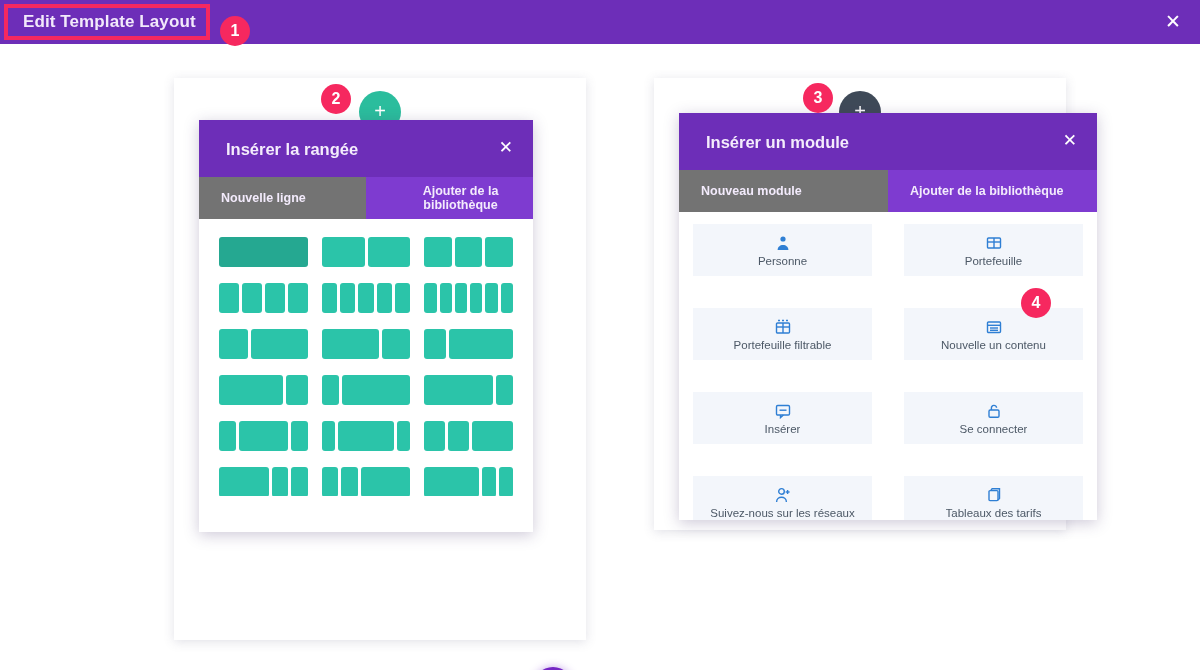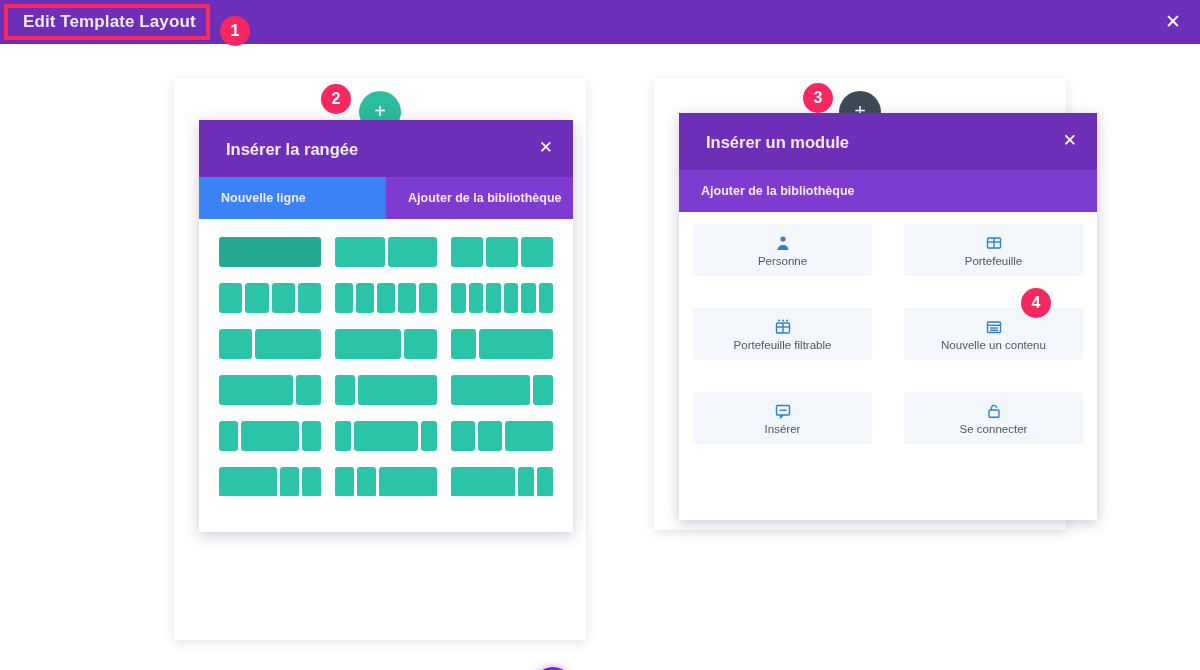--- a/index.html
+++ b/index.html
@@ -91,21 +91,21 @@
   #add-row-circle    { left: 359px; top: 91px; background: #2bbd9d; }
   #add-module-circle { left: 839px; top: 91px; background: #3f4a58; }
 
   
   .modal {
     position: absolute;
     background: #ffffff;
     box-shadow: 0 3px 14px rgba(60,40,100,.25);
     z-index: 20;
   }
-  #modal-row    { left: 199px; top: 120px; width: 374px; height: 412px; }
+  #modal-row    { left: 199px; top: 120px; width: 334px; height: 412px; text-align: center; }
   #modal-module { left: 679px; top: 113px; width: 418px; height: 407px; }
 
   .modal-header {
     position: relative;
     background: #6d2eb8;
     height: 57px;
   }
   .modal-title {
     position: absolute;
     left: 22px;
@@ -134,21 +134,21 @@
     flex: 1 1 50%;
     color: #f3ebfc;
     font-size: 12.5px;
     font-weight: bold;
     display: flex;
     align-items: center;
     padding-left: 22px;
     box-sizing: border-box;
     line-height: 1.15;
   }
-  .modal-tab.active { background: #3b82f6; }
+  .modal-tab.active { background: #737373; }
 
   .modal-body {
     background: #ffffff;
     position: relative;
     overflow: hidden;
   }
 
   
   #row-grid {
     padding: 18px 20px 18px 20px;
@@ -363,20 +363,21 @@
 <div id="add-module-circle" class="insert-circle">
   <div class="plus">+</div>
 </div>
 
 <div id="modal-module" class="modal">
   <div class="modal-header">
     <div class="modal-title">Insérer un module</div>
     <div class="modal-close">✕</div>
   </div>
   <div class="modal-tabs">
+    <div class="modal-tab active">Nouveau module</div>
     <div class="modal-tab">Ajouter de la bibliothèque</div>
   </div>
   <div class="modal-body">
     <div id="module-grid">
       <div class="module-grid-inner" id="module-grid-inner">
           <div class="module-item">
             <div class="module-icon" style="color: rgb(47, 127, 212);">
               <svg width="14" height="16" viewBox="0 0 14 16" fill="currentColor">
                 <circle cx="7" cy="4" r="2.6"></circle>
                 <path d="M1.6 15c0-3 2.4-5 5.4-5s5.4 2 5.4 5z"></path>
@@ -430,20 +431,40 @@
           </div>
           <div class="module-item">
             <div class="module-icon" style="color: rgb(47, 127, 212);">
               <svg width="16" height="16" viewBox="0 0 16 16" fill="none" stroke="currentColor" stroke-width="1.4">
                 <rect x="3" y="7" width="10" height="7.2" rx="1.2"></rect>
                 <path d="M5.4 7 V5.2 a2.6 2.6 0 0 1 5.2 -0.4"></path>
               </svg>
             </div>
             <div class="module-label">Se connecter</div>
           </div>
+          <div class="module-item">
+            <div class="module-icon" style="color: rgb(47, 127, 212);">
+              <svg width="16" height="16" viewBox="0 0 16 16" fill="none" stroke="currentColor" stroke-width="1.4">
+                <circle cx="6.5" cy="4.4" r="2.8"></circle>
+                <path d="M1.6 15c0-2.8 2.2-4.7 4.9-4.7s4.9 1.9 4.9 4.7"></path>
+                <line x1="12.6" y1="3" x2="12.6" y2="7"></line>
+                <line x1="10.6" y1="5" x2="14.6" y2="5"></line>
+              </svg>
+            </div>
+            <div class="module-label">Suivez-nous sur les réseaux</div>
+          </div>
+          <div class="module-item">
+            <div class="module-icon" style="color: rgb(47, 127, 212);">
+              <svg width="16" height="16" viewBox="0 0 16 16" fill="none" stroke="currentColor" stroke-width="1.4">
+                <rect x="3" y="3.6" width="9" height="10" rx="1"></rect>
+                <path d="M4.6 3.6 L6.1 1.8 L13.5 1.8 L13.5 11.4 L12 13.1"></path>
+              </svg>
+            </div>
+            <div class="module-label">Tableaux des tarifs</div>
+          </div>
         </div>
     </div>
   </div>
 </div>
 
 <div class="annot-box" style="left:4px;  top:4px;   width:206px; height:36px;"></div>
 <div class="annot-box" style="left:200px;top:127px; width:168px; height:50px;"></div>
 <div class="annot-box" style="left:680px;top:123px; width:178px; height:45px;"></div>
 <div class="annot-box" style="left:208px;top:237px; width:122px; height:55px;"></div>
 <div class="annot-box" style="left:862px;top:275px; width:148px; height:55px;"></div>

